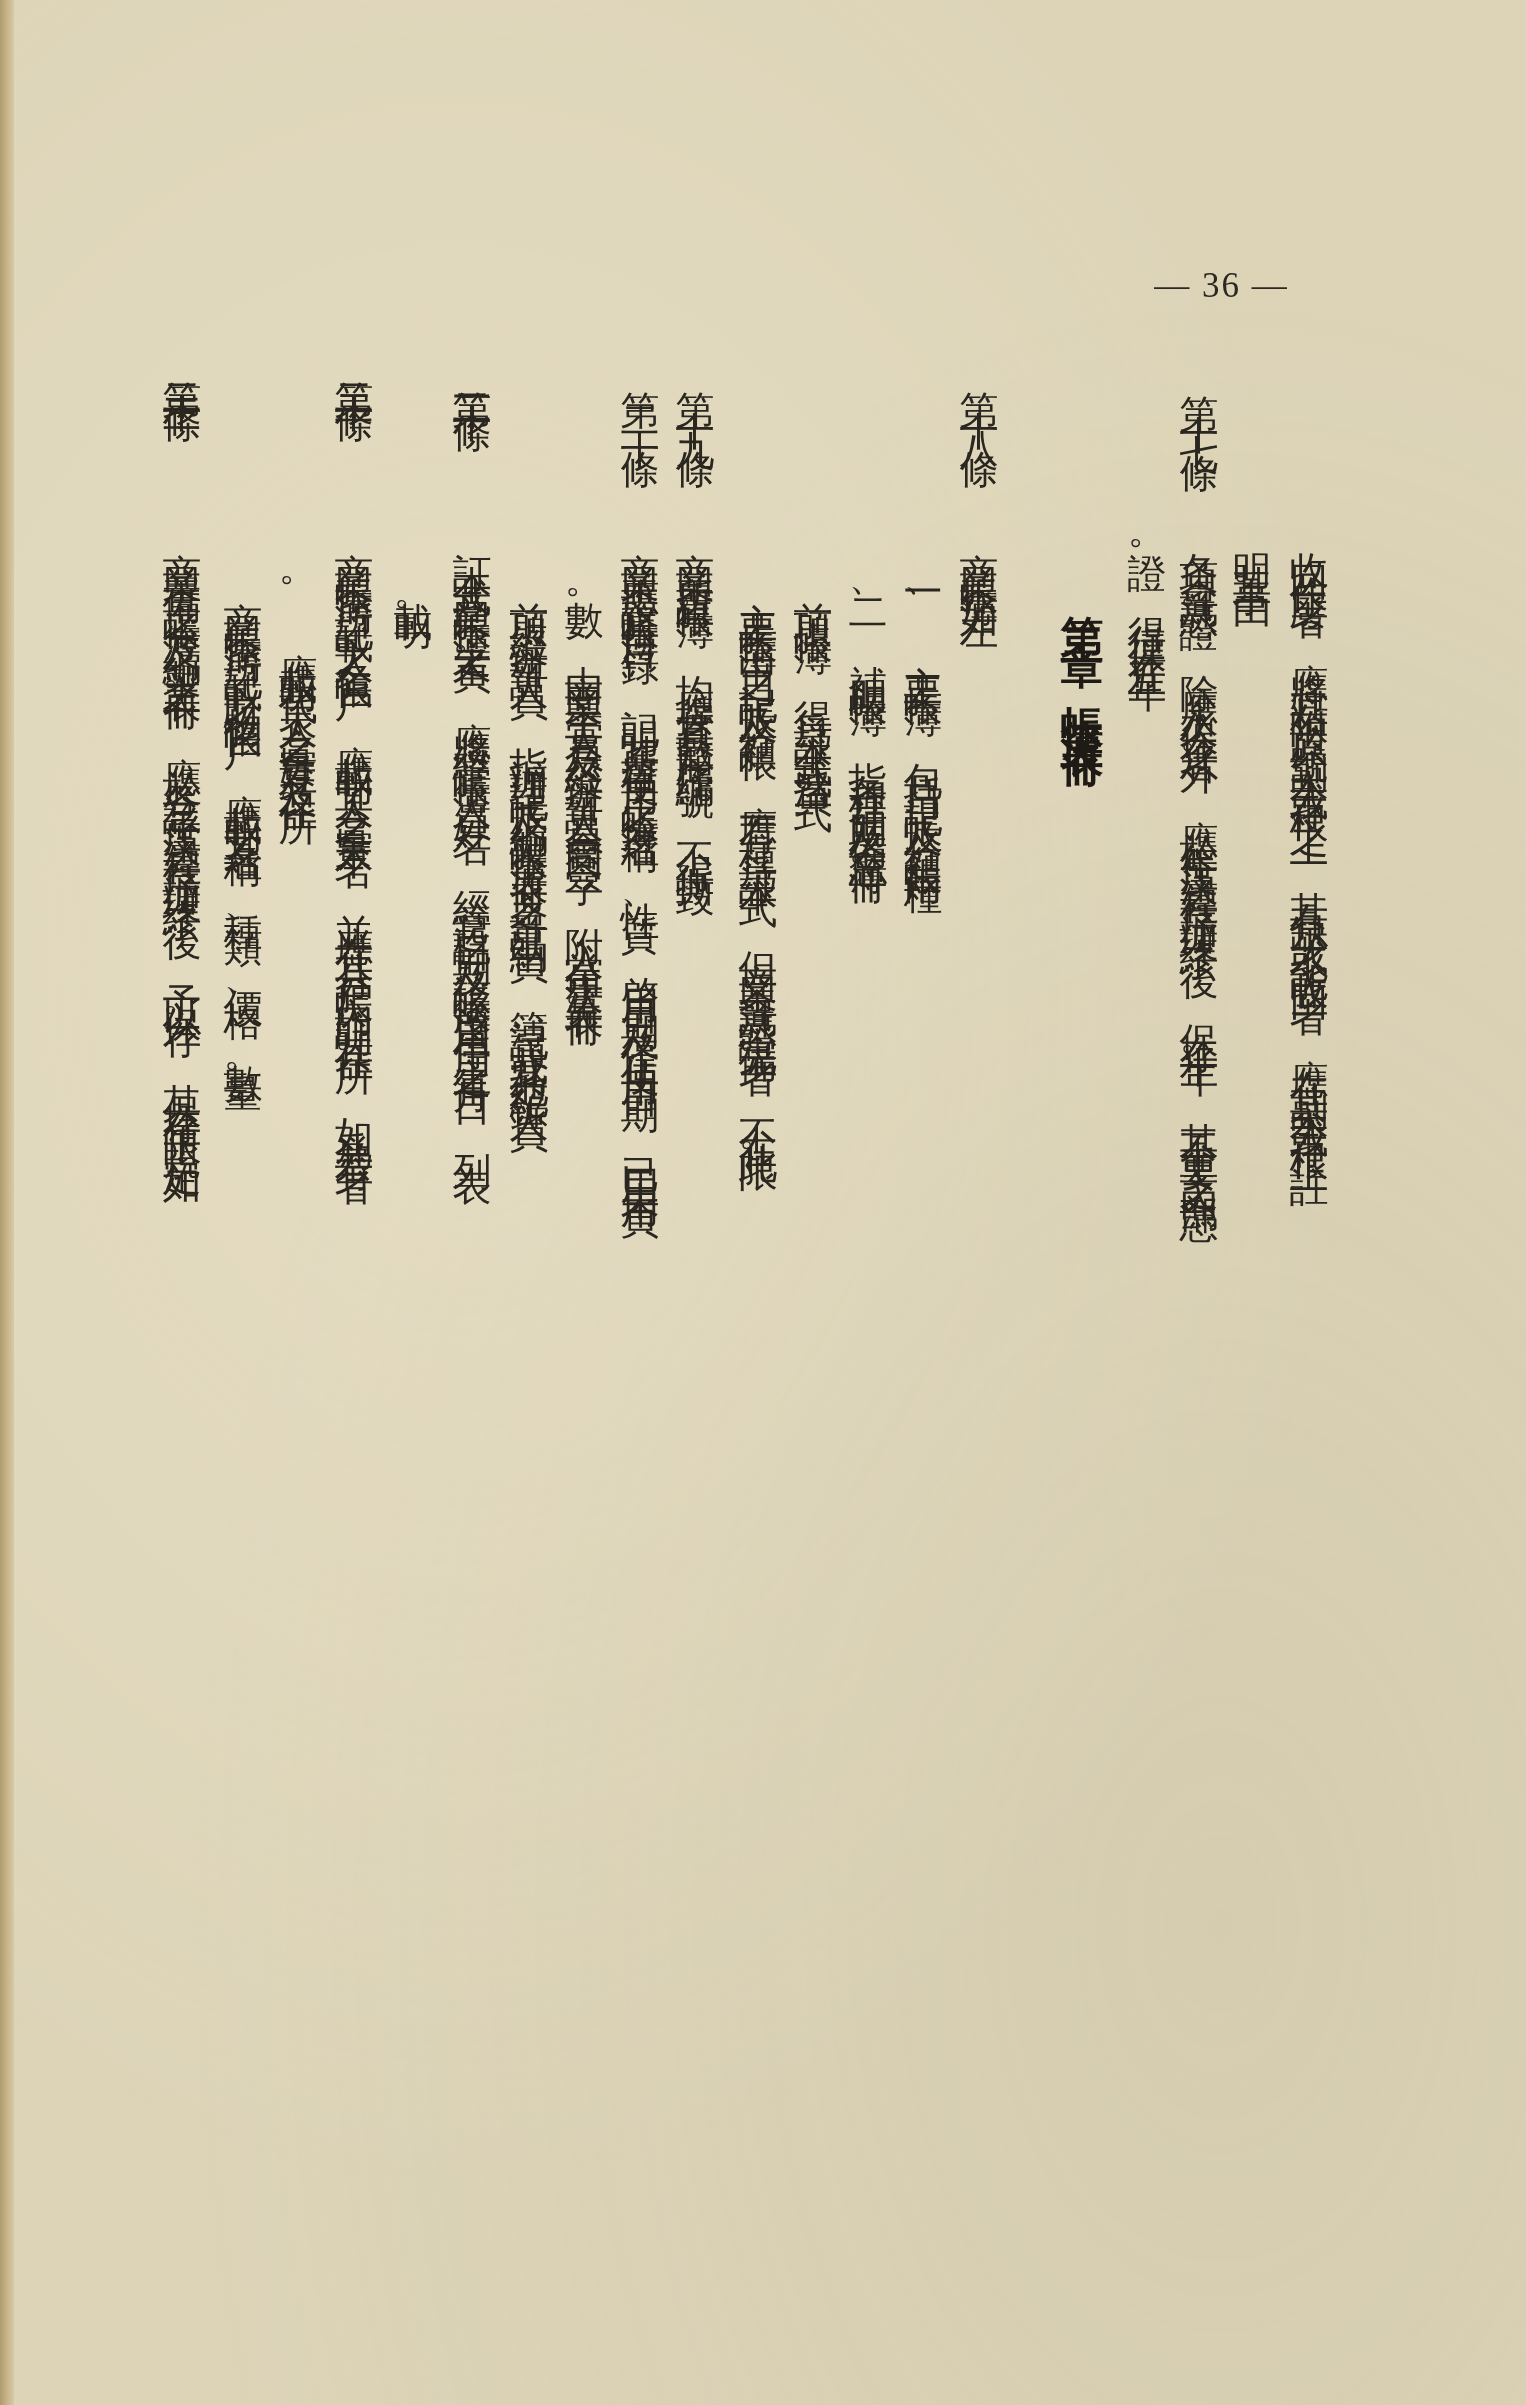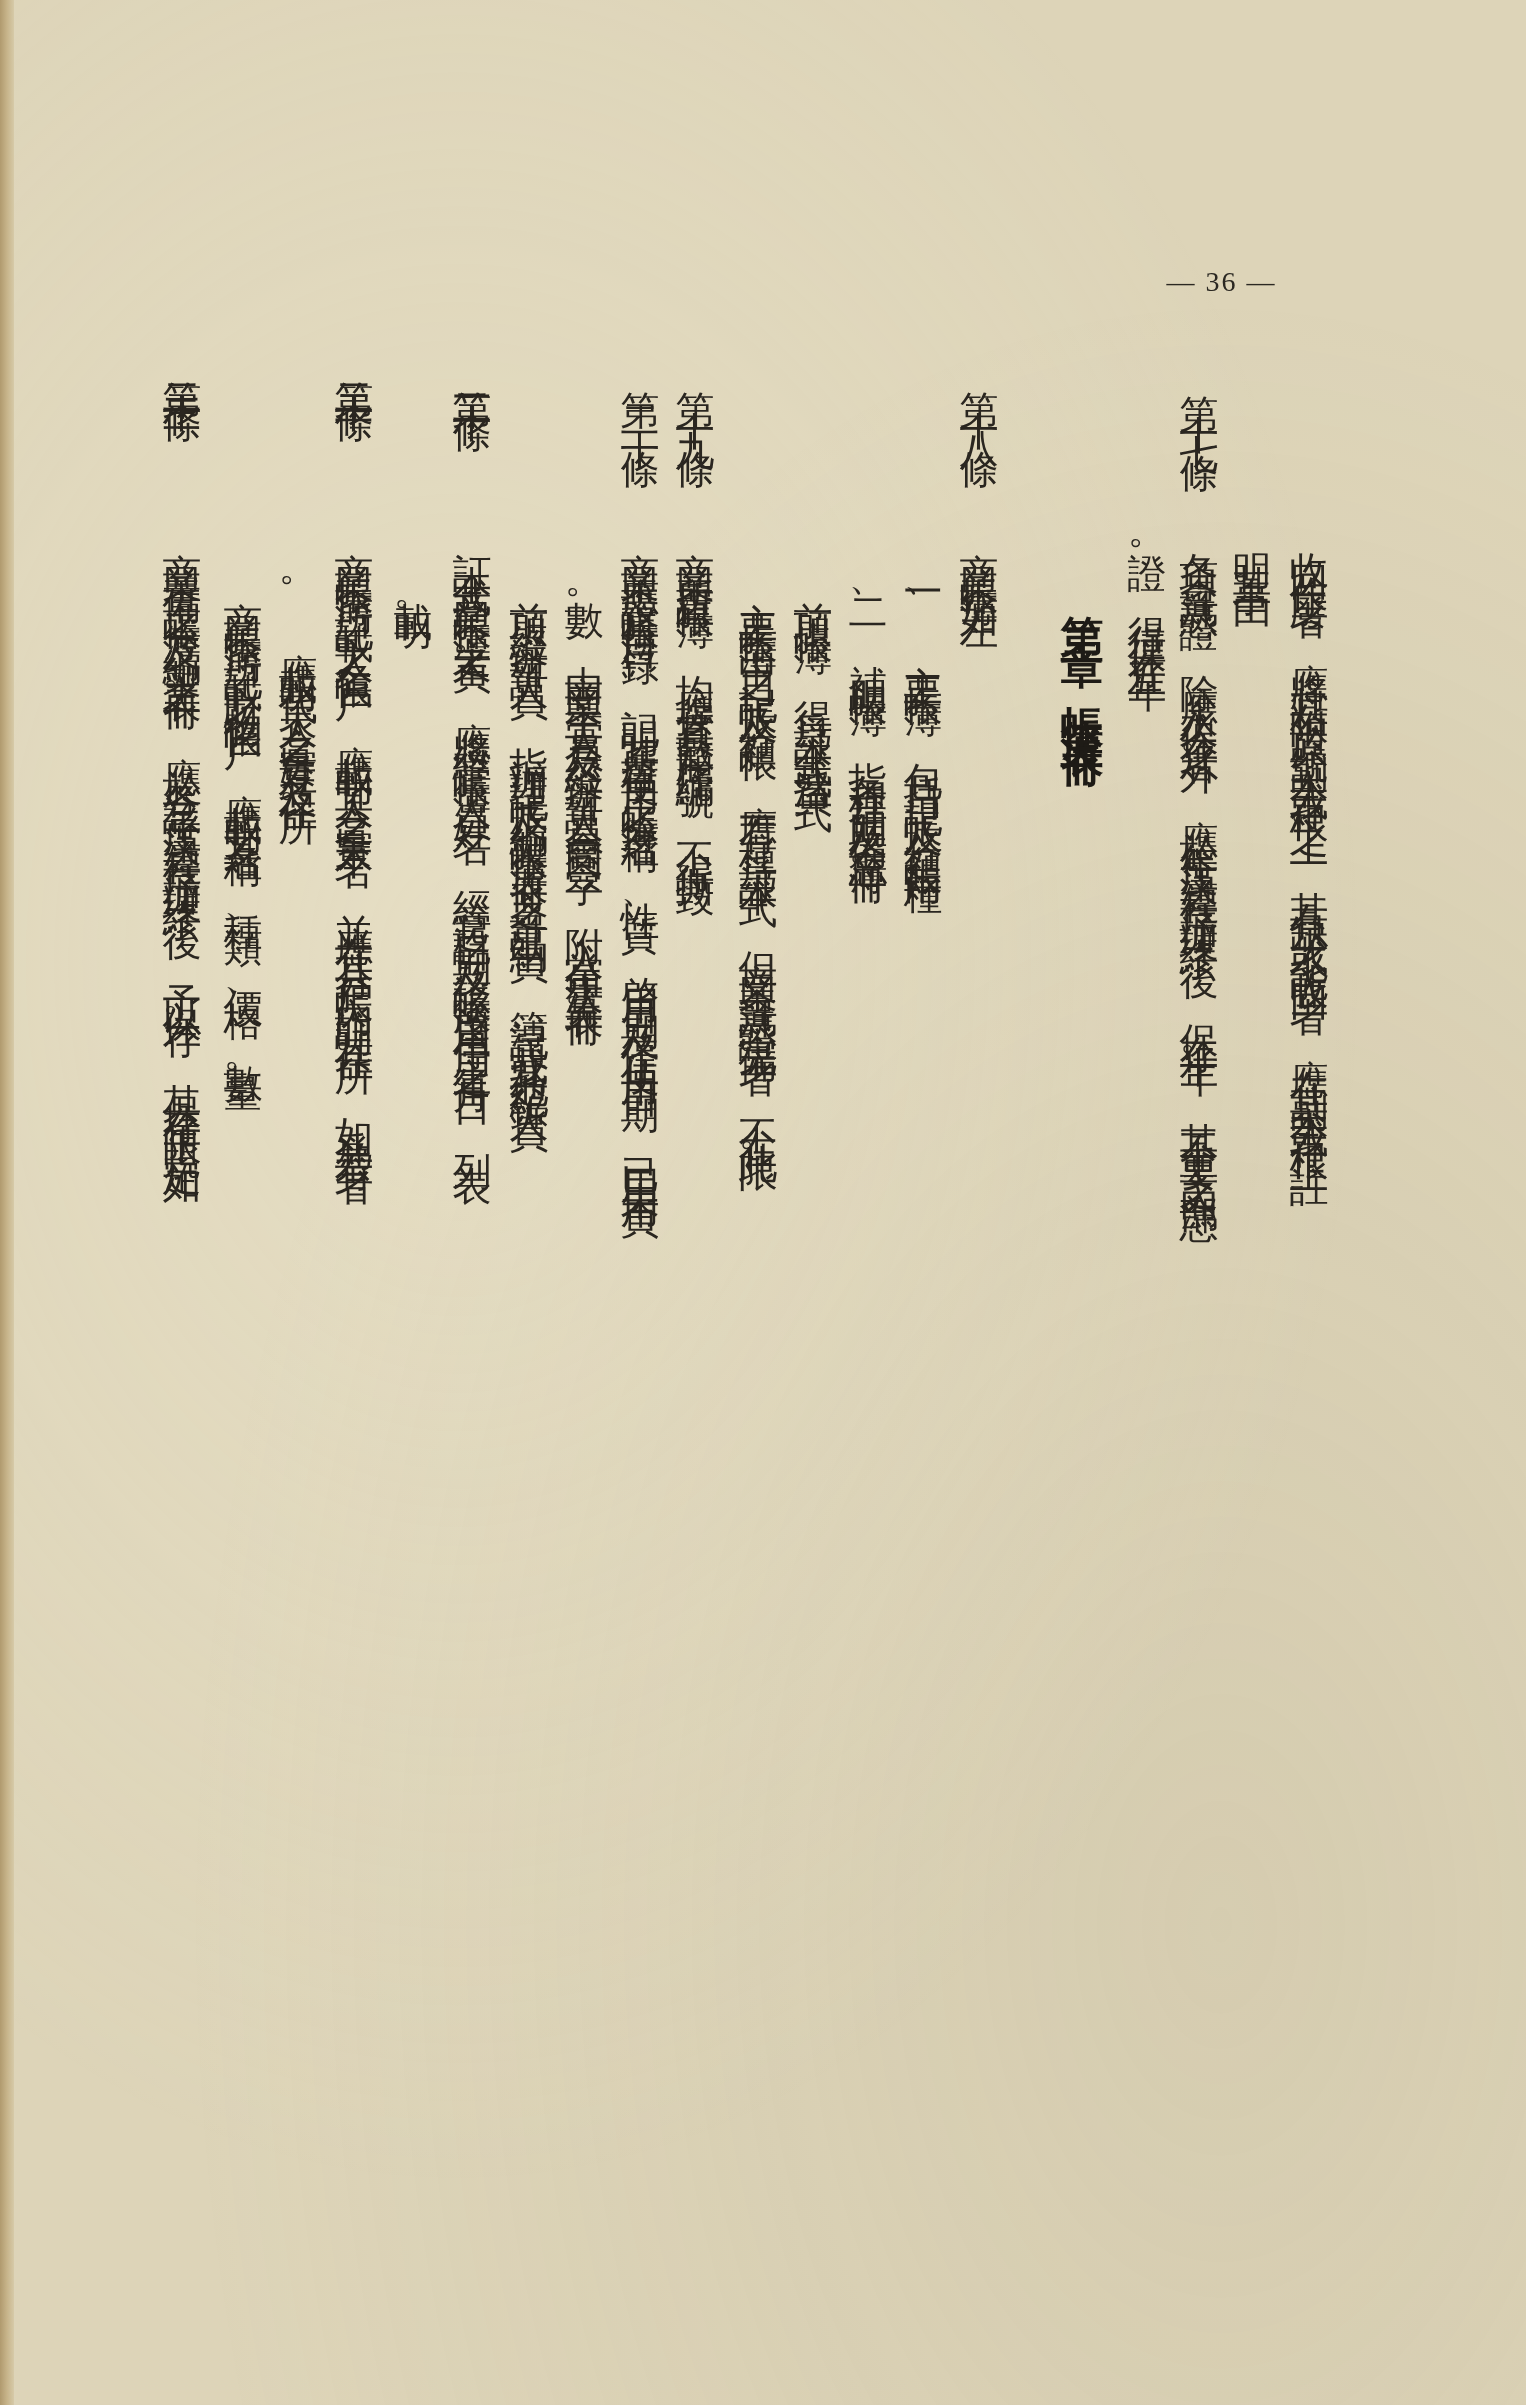--- a/index.html
+++ b/index.html
@@ -12,21 +12,21 @@
       font-family: "DejaVu Serif", "Liberation Serif", serif;
       color: #2a2620;
     }
     .binding {
       position: absolute; left: 0; top: 0; width: 13.8px; height: 2406px;
       background: linear-gradient(to right, #b09a6e 0%, #c7b48a 50%, #d6caa8 100%);
     }
     .page-number {
       position: absolute; left: 1133px; top: 266px; width: 177px; text-align: center;
       font-family: "Liberation Serif", "DejaVu Serif", serif;
-      font-size: 28px; letter-spacing: 2px; color: #2b2822;
+      font-size: 35px; letter-spacing: 2px; color: #2b2822;
     }
     .col {
       position: absolute;
       writing-mode: vertical-rl;
       font-size: 39px;
       line-height: 1;
       letter-spacing: 11.8px;
       white-space: nowrap;
     }
     .art-label { letter-spacing: 19.7px; }

